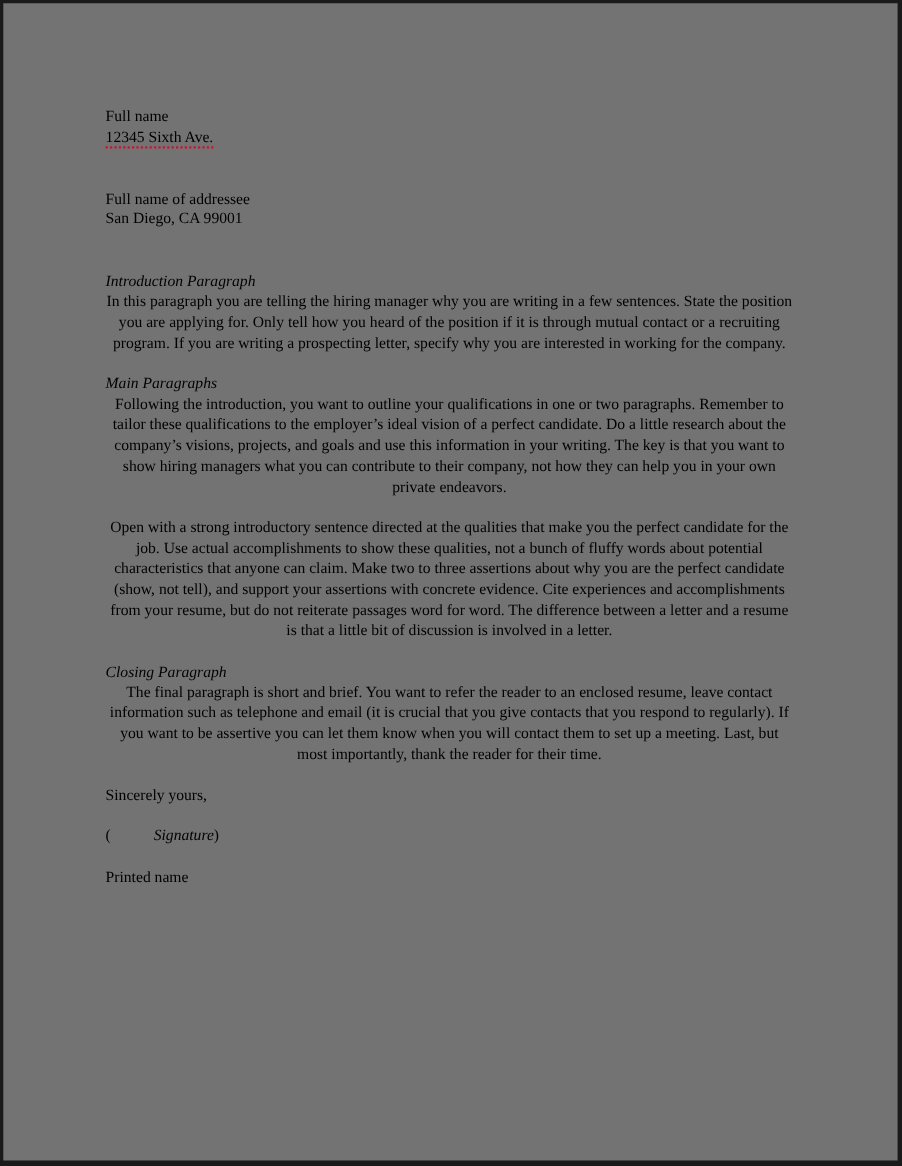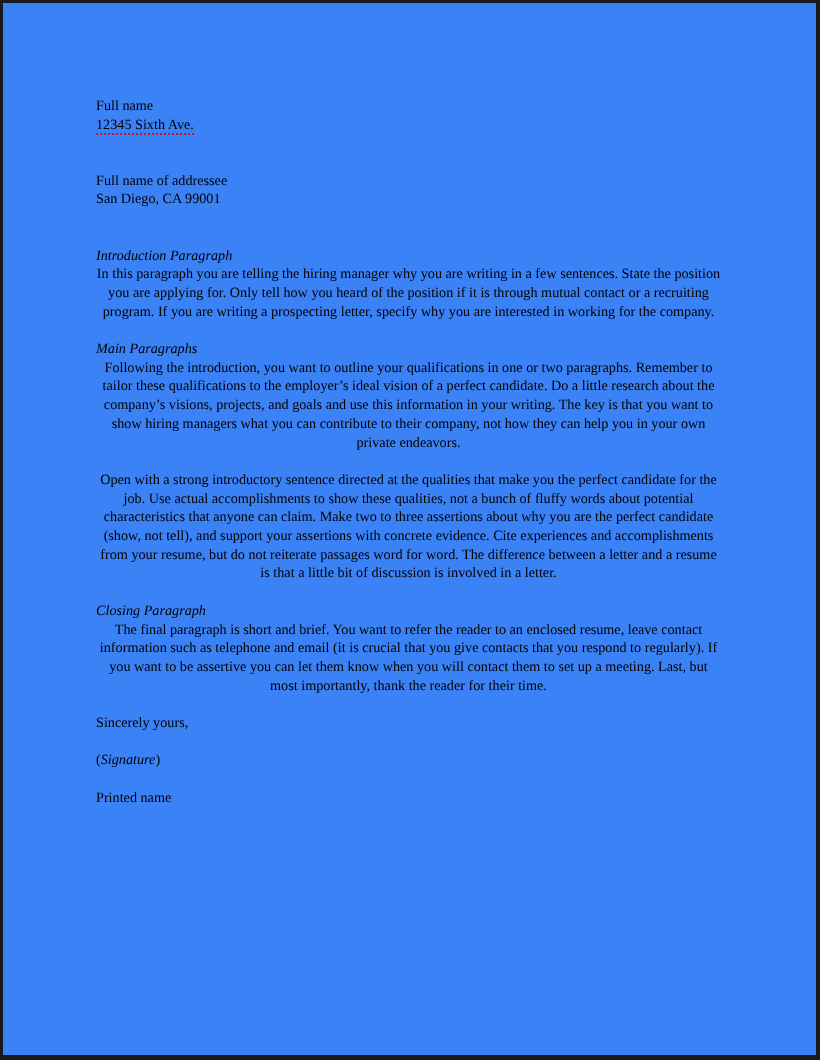--- a/index.html
+++ b/index.html
@@ -6,21 +6,21 @@
   html, body {
     margin: 0;
     padding: 0;
     background: #ffffff;
   }
 
   .page {
     position: relative;
     width: 820px;
     height: 1060px;
-    background: #3b82f6;
+    background: #737373;
     box-sizing: border-box;
     border-top: 3px solid #1a1a1a;
     border-left: 3px solid #1a1a1a;
     border-right: 4px solid #1a1a1a;
     border-bottom: 5px solid #1a1a1a;
     overflow: hidden;
   }
 
   .letter {
     position: absolute;
@@ -63,20 +63,21 @@
     border-bottom: 2px dotted #cc1133;
     padding-bottom: 0px;
   }
 
   .blank-fill {
     letter-spacing: -0.5px;
   }
 
   .sig-italic {
     font-style: italic;
+    margin-left: 39px;
   }
 
   .paren {
     font-style: normal;
   }
 </style>
 </head>
 <body>
 
 <div class="page">

